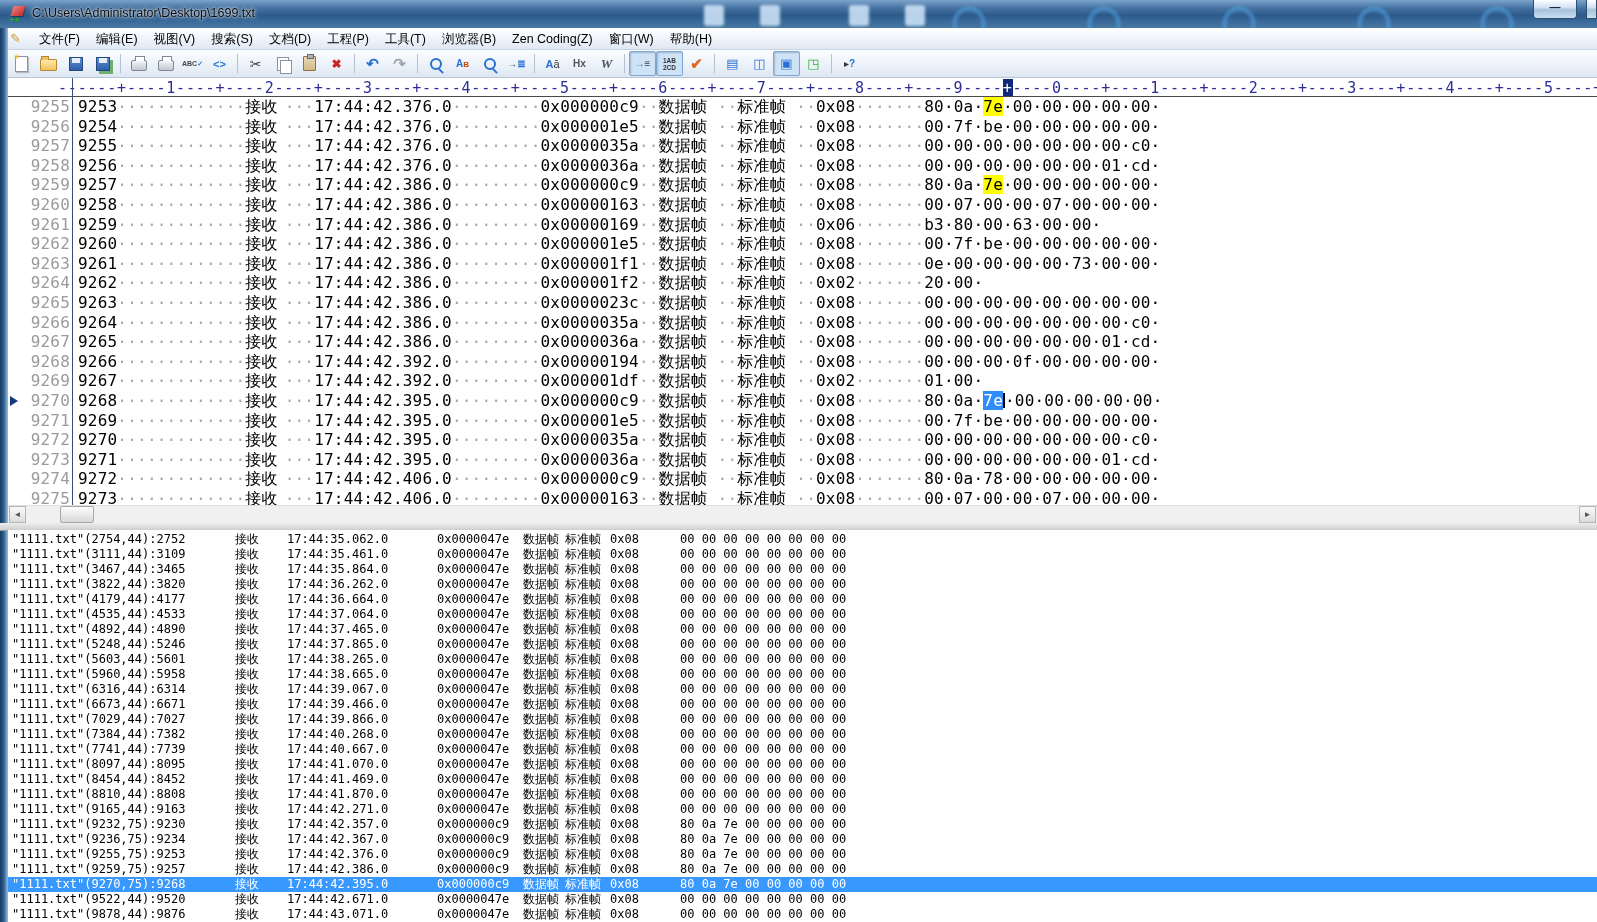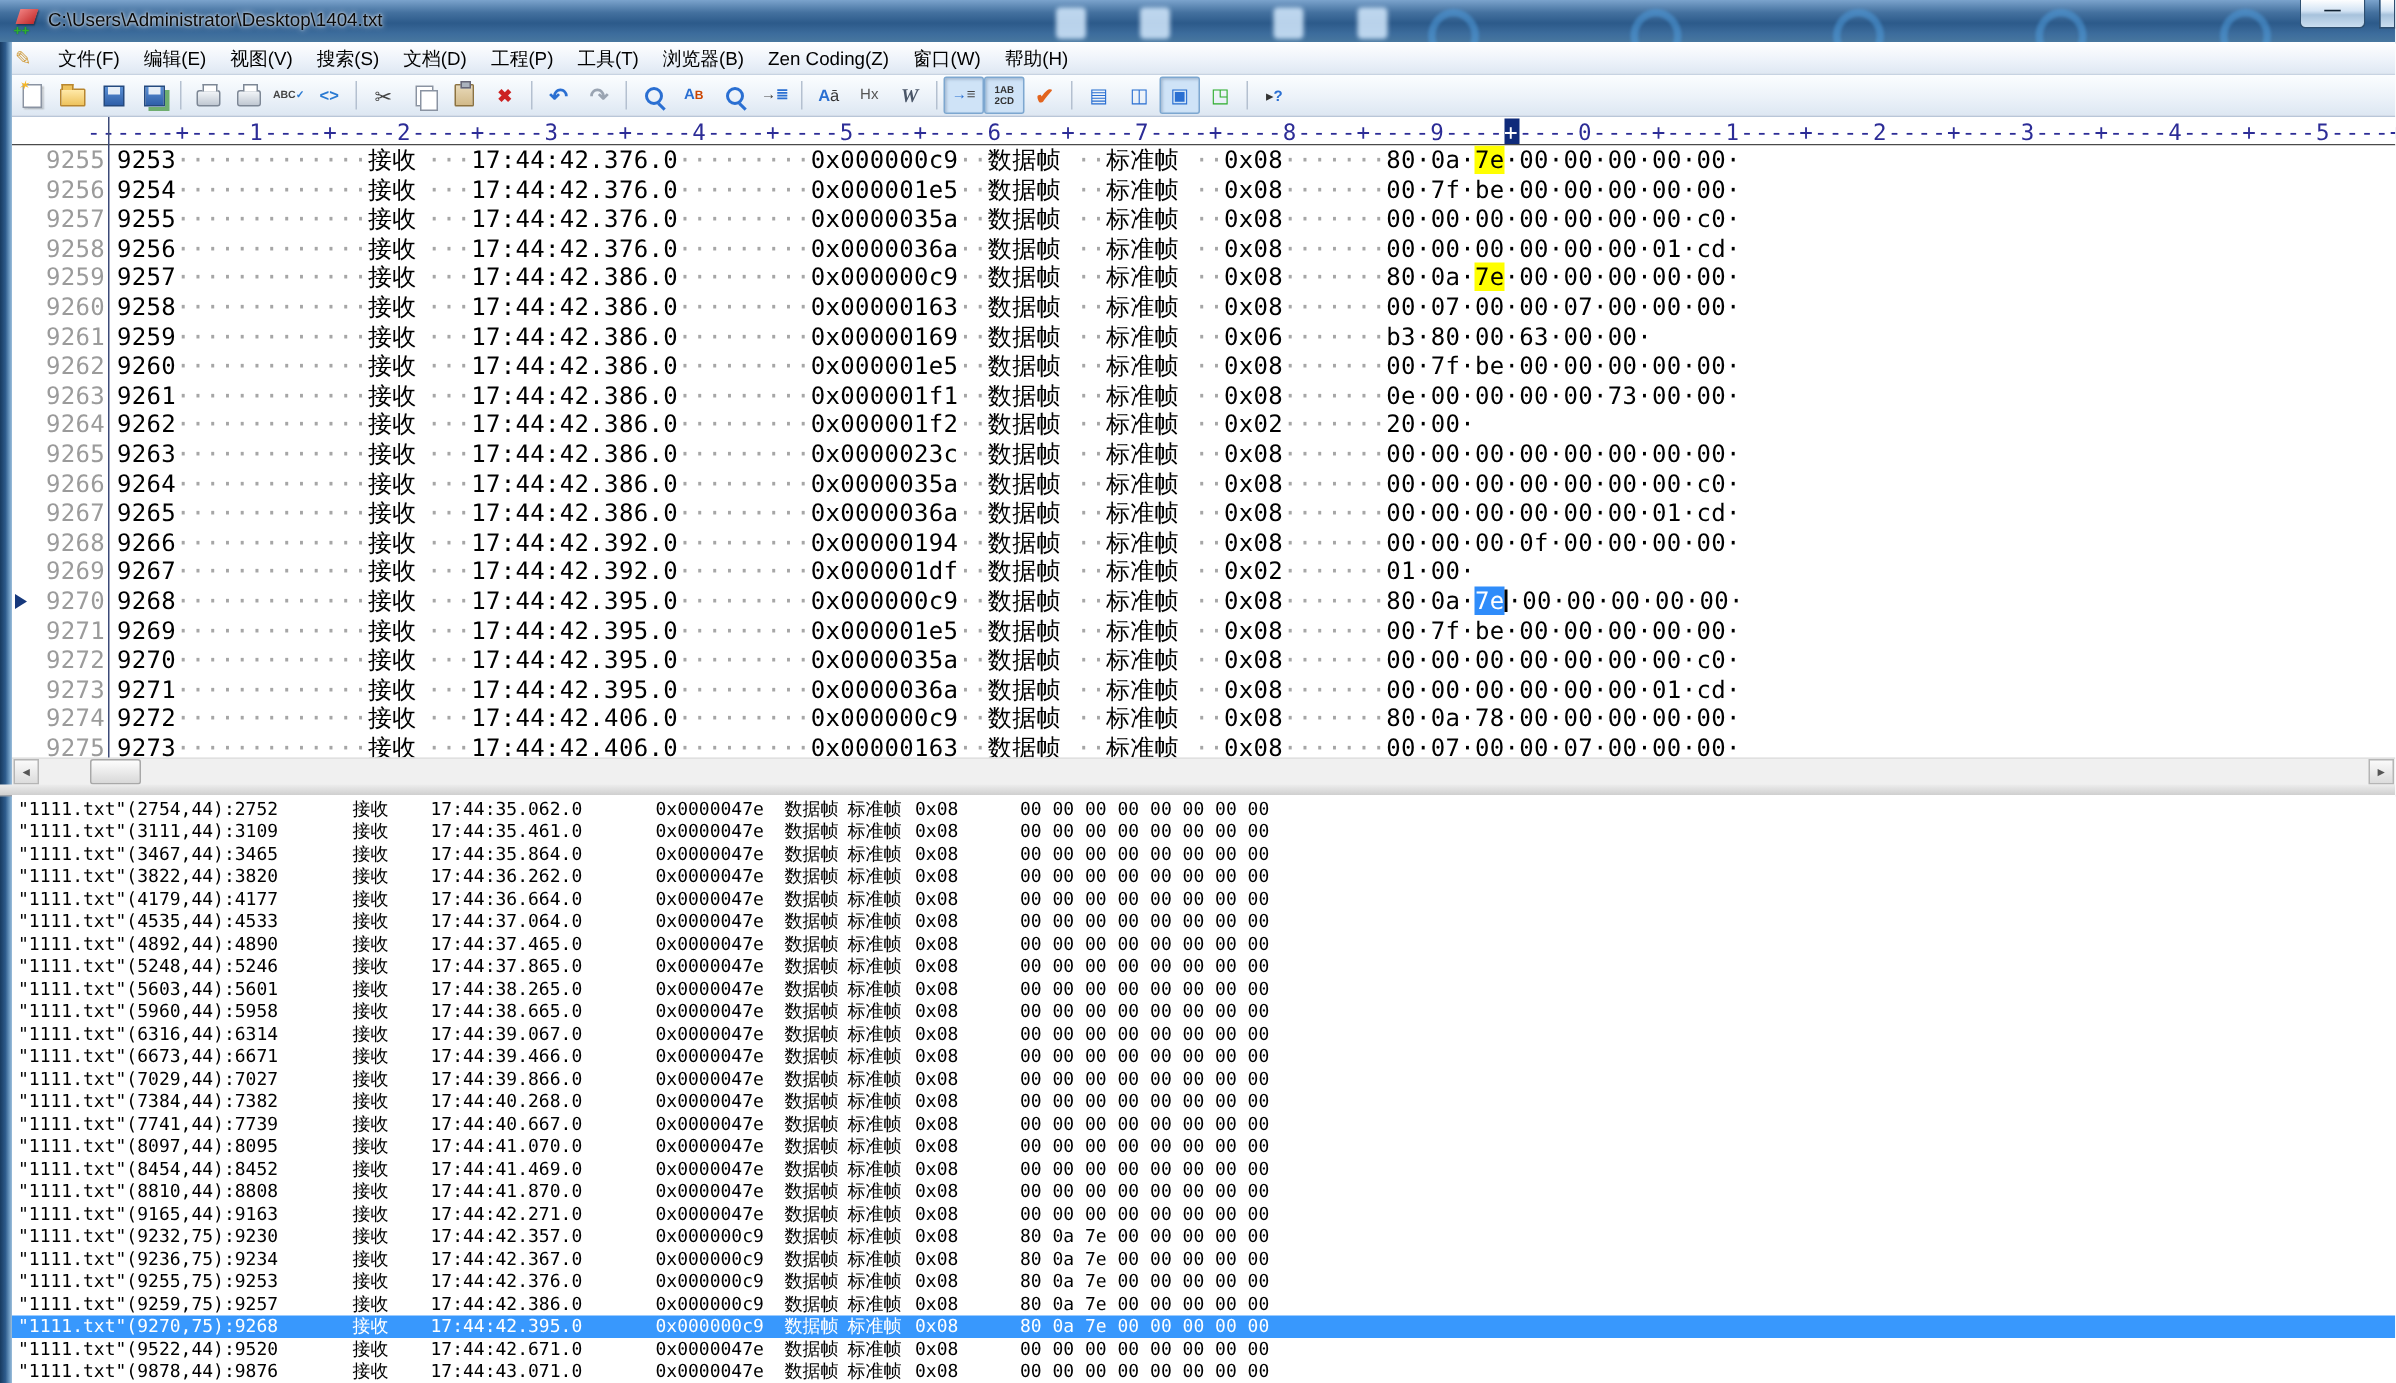--- a/index.html
+++ b/index.html
@@ -119,21 +119,21 @@
     <div class="t-blob" style="left:905px"></div>
     <div class="t-ring" style="left:952px"></div>
     <div class="t-ring" style="left:1087px"></div>
     <div class="t-ring" style="left:1222px"></div>
     <div class="t-ring" style="left:1357px"></div>
     <div class="t-ring" style="left:1480px"></div>
     <div class="app-icon">
       <div class="sheet"></div>
         <div class="plus">++</div>
     </div>
-    <div class="title-text">C:\Users\Administrator\Desktop\1404.txt</div>
+    <div class="title-text">C:\Users\Administrator\Desktop\1699.txt</div>
     <div class="min-btn">—</div>
     <div class="btn-sliver"></div>
   </div>
 
   <div class="menubar">
     <span class="menu-pencil">✎</span>
     <span id="menu-items"><span class="menu-item">文件(F)</span><span class="menu-item">编辑(E)</span><span class="menu-item">视图(V)</span><span class="menu-item">搜索(S)</span><span class="menu-item">文档(D)</span><span class="menu-item">工程(P)</span><span class="menu-item">工具(T)</span><span class="menu-item">浏览器(B)</span><span class="menu-item">Zen Coding(Z)</span><span class="menu-item">窗口(W)</span><span class="menu-item">帮助(H)</span></span>
   </div>
 
   <div class="toolbar" id="toolbar">
@@ -195,21 +195,21 @@
         <i class="ic ic-mag"></i>
       </div>
       <div class="tb-btn">
         <span class="tt" style="font-size:10px">→<b style="color:#2a6fd2">≣</b></span>
       </div>
       <div class="tb-sep"></div>
       <div class="tb-btn">
         <span style="font-size:11px;color:#333"><b style="color:#2a6fd2">A</b>ā</span>
       </div>
       <div class="tb-btn">
-        <span style="font-size:10px;color:#555;font-weight:normal">Hx</span>
+        <span style="font-size:10px;color:#555;font-weight:bold">Hx</span>
       </div>
       <div class="tb-btn">
         <span class="serifW">W</span>
       </div>
       <div class="tb-sep"></div>
       <div class="tb-btn pressed">
         <span class="tt" style="font-size:10px;color:#2a6fd2">→<b style="color:#444">≡</b></span>
       </div>
       <div class="tb-btn pressed">
         <span class="ln2">1AB<br>2CD</span>

